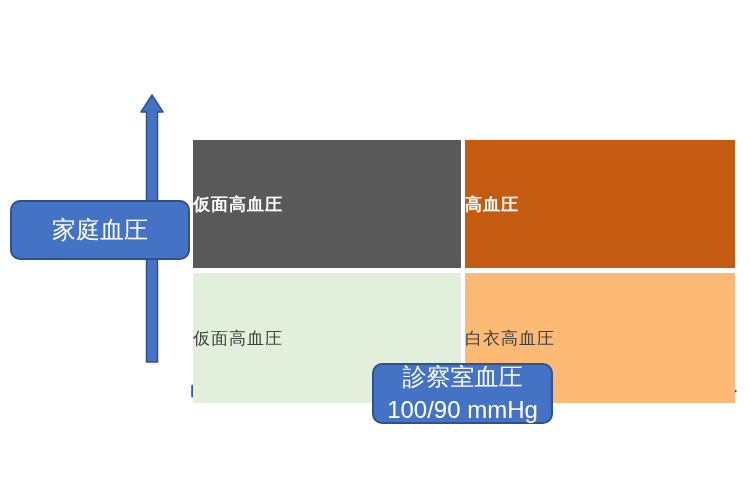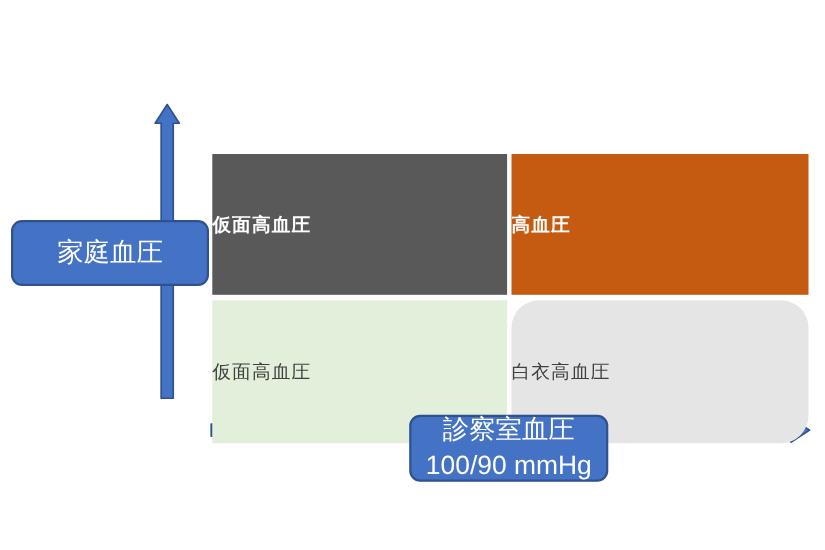--- a/index.html
+++ b/index.html
@@ -37,21 +37,21 @@
     display: flex;
     flex-direction: column;
     align-items: center;
     justify-content: center;
     text-align: center;
     font-size: 24px;
     line-height: 1.35;
     box-sizing: border-box;
   }
   #home-bp-box   { left:  10px; top: 200px; width: 180px; height: 60px; }
-  #office-bp-box { left: 372px; top: 377px; width: 181px; height: 61px; }
+  #office-bp-box { left: 372px; top: 363px; width: 181px; height: 61px; }
 </style>
 </head>
 <body>
 
 <div class="canvas">
 
   <svg class="arrows-layer" width="750" height="500" viewBox="0 0 750 500" xmlns="http://www.w3.org/2000/svg">
     <polygon points="152,95 163,112 157.5,112 157.5,362 146.5,362 146.5,112 141,112" fill="#4472C4" stroke="#2F528F" stroke-width="1.5" stroke-linejoin="round"></polygon>
     <polygon points="736,391 719,380 719,385.5 192,385.5 192,396.5 719,396.5 719,402" fill="#4472C4" stroke="#2F528F" stroke-width="1.5" stroke-linejoin="round"></polygon>
   </svg>
@@ -61,21 +61,21 @@
   </div>
 
   <div class="quad quad-top" id="quad-hyper" style="background-color: rgb(197, 90, 17);">
     <span>高血圧</span>
   </div>
 
   <div class="quad quad-bottom" id="quad-normal" style="background-color: rgb(226, 239, 218);">
     <span>仮面高血圧</span>
   </div>
 
-  <div class="quad quad-bottom" id="quad-whitecoat" style="background-color: #e5e5e5; border-radius: 25px;">
+  <div class="quad quad-bottom" id="quad-whitecoat" style="background-color: #fdba74;">
     <span>白衣高血圧</span>
   </div>
 
   <div class="axis-box" id="home-bp-box" style="background-color: rgb(68, 114, 196); border-color: rgb(47, 82, 143);">
     <span>家庭血圧</span>
   </div>
 
   <div class="axis-box" id="office-bp-box" style="background-color: rgb(68, 114, 196); border-color: rgb(47, 82, 143);">
     <span>診察室血圧</span>
     <span>100/90 mmHg</span>

